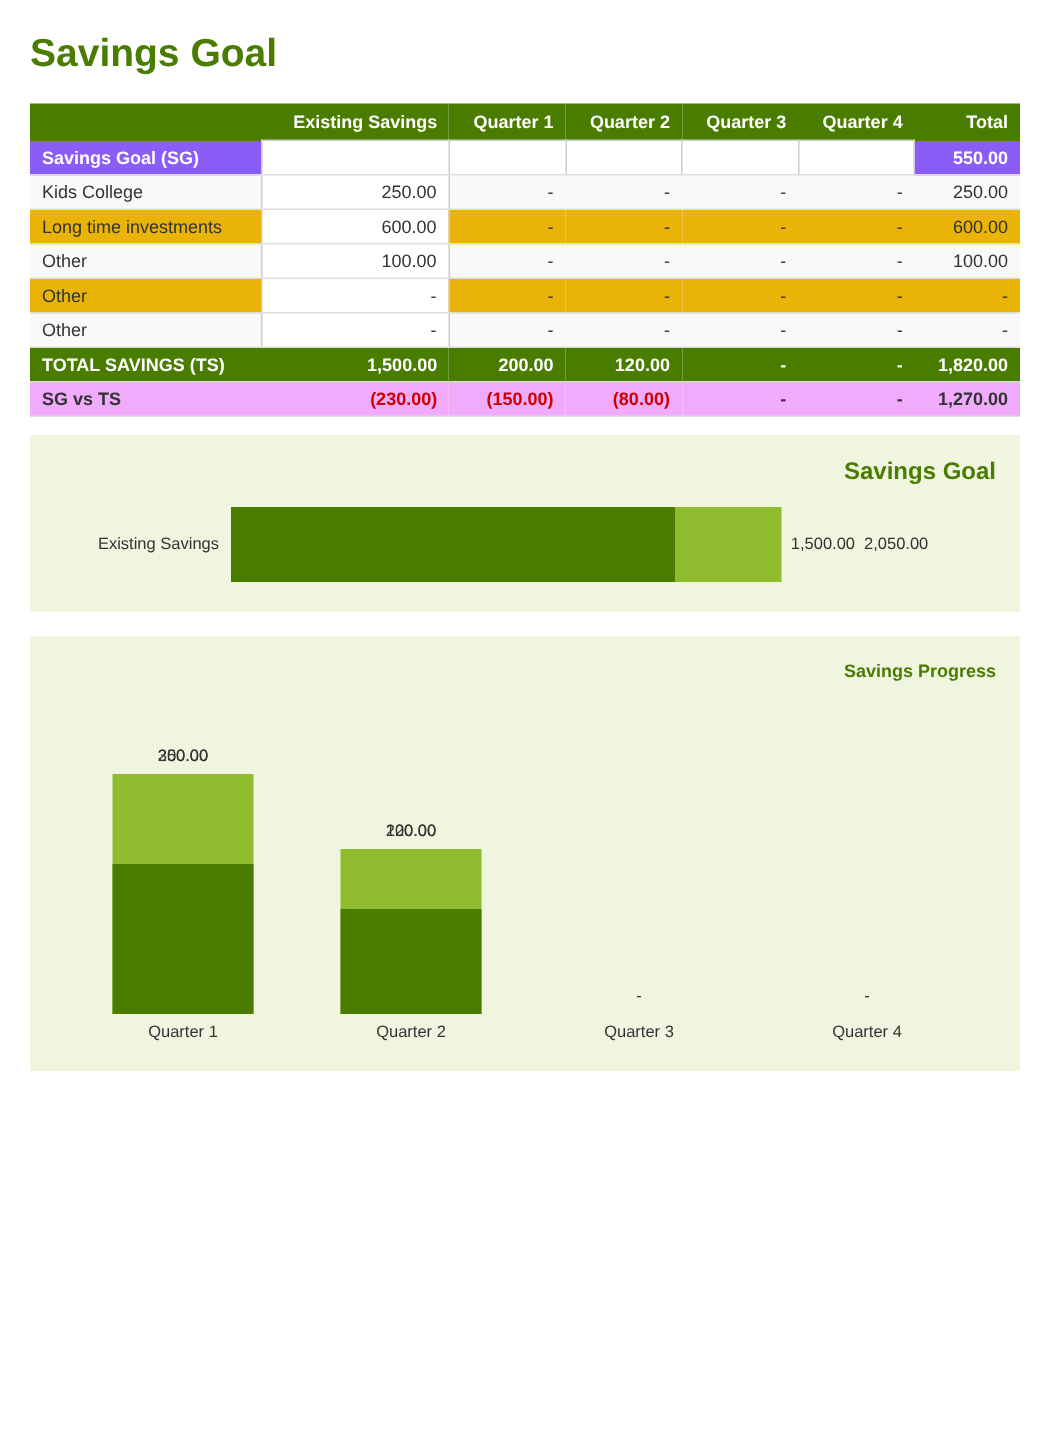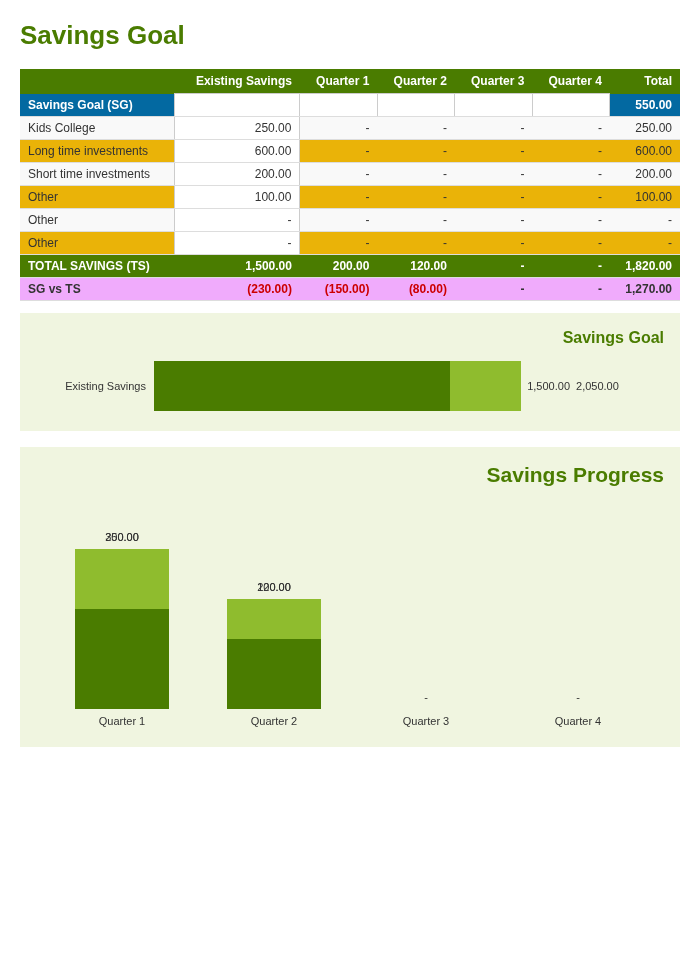--- a/index.html
+++ b/index.html
@@ -39,21 +39,21 @@
     table.main-table td {
       padding: 4px 8px;
       text-align: right;
       border-bottom: 1px solid #ddd;
     }
     table.main-table td:first-child {
       text-align: left;
     }
     tr.header-row th { }
     tr.sg-row td {
-      background: #0369a1;
+      background: #8b5cf6;
       color: #fff;
       font-weight: bold;
     }
     tr.data-row td {
       background: #eab308;
     }
     tr.data-row:nth-child(even) td {
       background: #f9f9f9;
     }
     tr.total-savings-row td {
@@ -136,21 +136,21 @@
       white-space: nowrap;
     }
 
     
     .progress-section {
       background: #f0f5e0;
       padding: 16px 16px 20px 16px;
     }
     .progress-title {
       text-align: right;
-      font-size: 21px;
+      font-size: 12px;
       font-weight: bold;
       color: #4a7c00;
       margin-bottom: 20px;
     }
     .bar-chart-vertical {
       display: flex;
       align-items: flex-end;
       justify-content: space-around;
       height: 220px;
       padding: 0 10px;
@@ -244,29 +244,20 @@
       <tr class="data-row">
         <td>Long time investments</td>
         <td class="input-cell">600.00</td>
         <td>-</td>
         <td>-</td>
         <td>-</td>
         <td>-</td>
         <td>600.00</td>
       </tr>
       <tr class="data-row">
-        <td>Short time investments</td>
-        <td class="input-cell">200.00</td>
-        <td>-</td>
-        <td>-</td>
-        <td>-</td>
-        <td>-</td>
-        <td>200.00</td>
-      </tr>
-      <tr class="data-row">
         <td>Other</td>
         <td class="input-cell">100.00</td>
         <td>-</td>
         <td>-</td>
         <td>-</td>
         <td>-</td>
         <td>100.00</td>
       </tr>
       <tr class="data-row">
         <td>Other</td>

